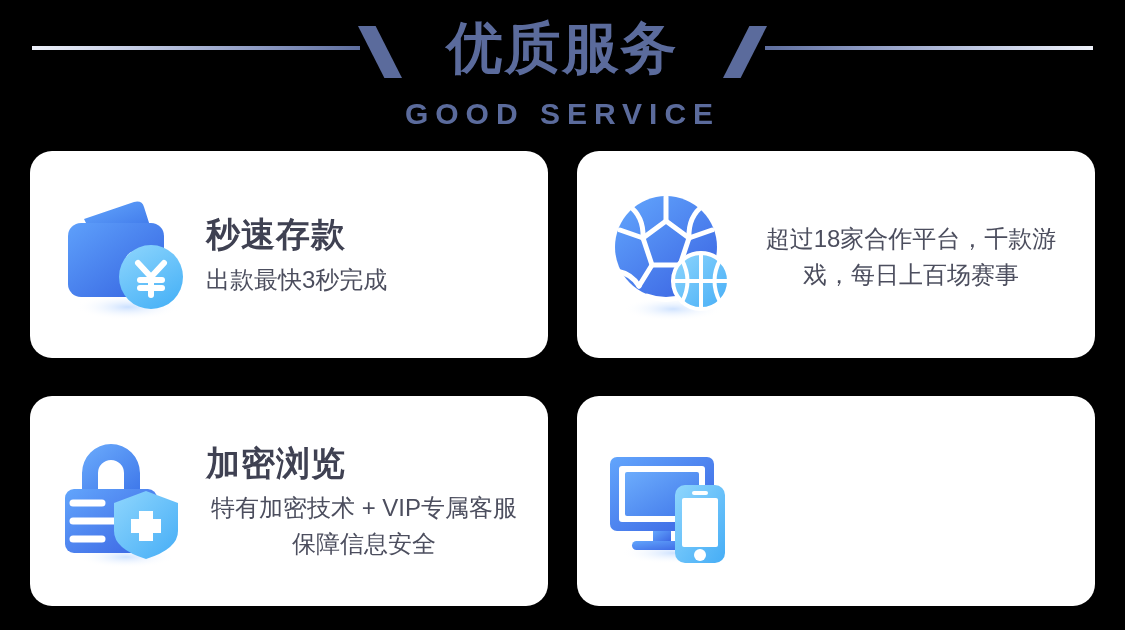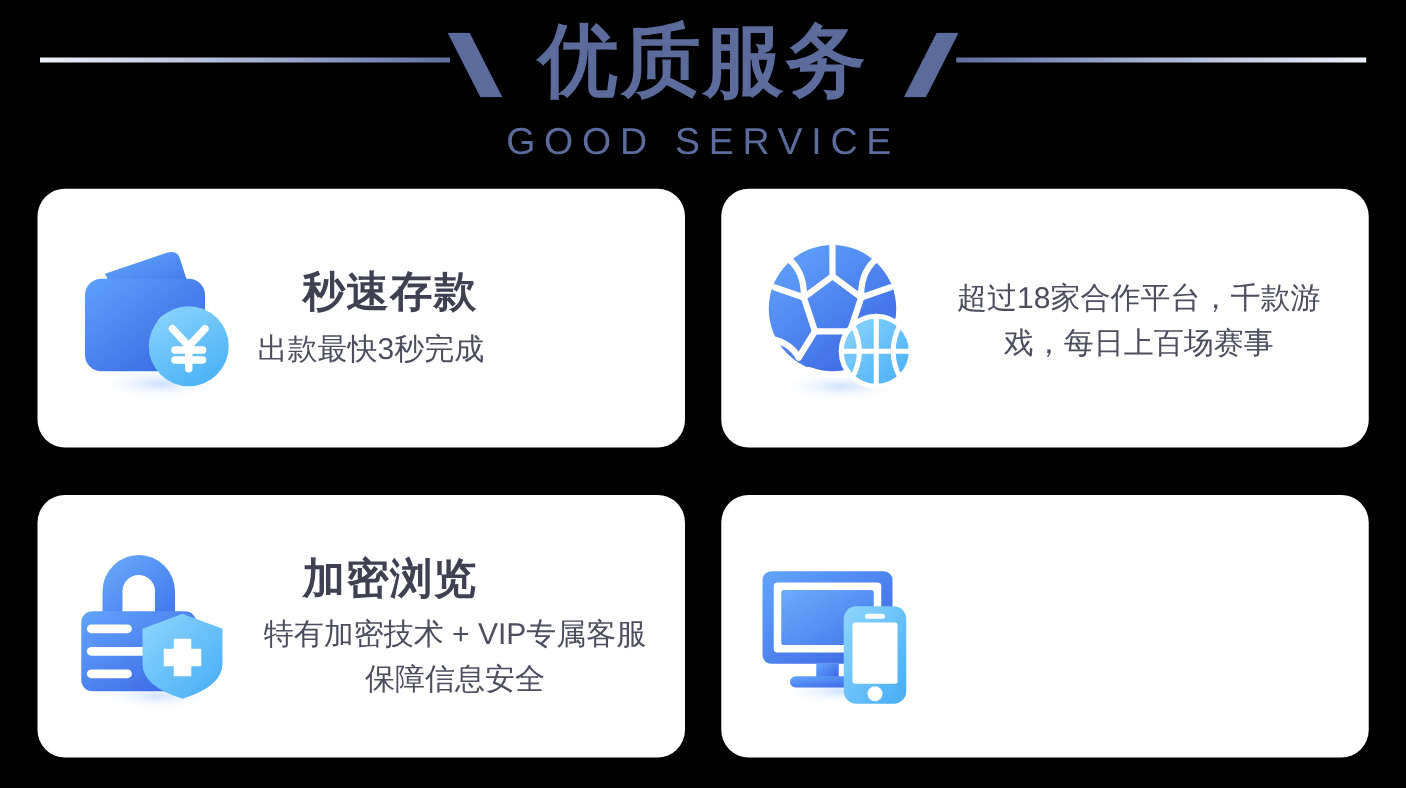--- a/index.html
+++ b/index.html
@@ -35,33 +35,33 @@
     background: #5b6b9c;
   }
   .deco-slash.left  { left: 358px;  clip-path: polygon(0 0, 100% 0, 60% 100%, 0 100%); transform: skewX(0deg); }
   .deco-slash.left  { clip-path: polygon(0 0, 40% 0, 100% 100%, 60% 100%); width: 44px; }
   .deco-slash.right { right: 358px; clip-path: polygon(60% 0, 100% 0, 40% 100%, 0 100%); width: 44px; }
 
   .title-zh {
     position: absolute;
     top: 6px; left: 0; width: 1125px;
     text-align: center;
-    font-size: 64px;
+    font-size: 56px;
     font-weight: 700;
     color: #5b6b9c;
     letter-spacing: 2px;
     line-height: 84px;
     font-family: "Liberation Sans", "DejaVu Sans", sans-serif;
   }
   .title-en {
     position: absolute;
     top: 96px; left: 0; width: 1125px;
     text-align: center;
     font-size: 30px;
-    font-weight: 400;
+    font-weight: 700;
     color: #5b6b9c;
     letter-spacing: 7px;
     line-height: 36px;
   }
 
   
   .grid {
     position: absolute;
     left: 30px; top: 151px;
     width: 1065px; height: 455px;
@@ -86,21 +86,20 @@
     margin-right: 10px;
   }
   .card-text { flex: 1 1 auto; min-width: 0; }
   .card-title {
     font-size: 34px;
     font-weight: 700;
     color: #3f4152;
     line-height: 46px;
     letter-spacing: 1px;
     white-space: nowrap;
-    margin-left: 36px;
   }
   .card-desc {
     font-size: 24px;
     color: #4c4e5e;
     line-height: 38px;
     letter-spacing: 0px;
     margin-top: 4px;
   }
   .card-desc.tight { line-height: 36px; text-align: center; }
 

